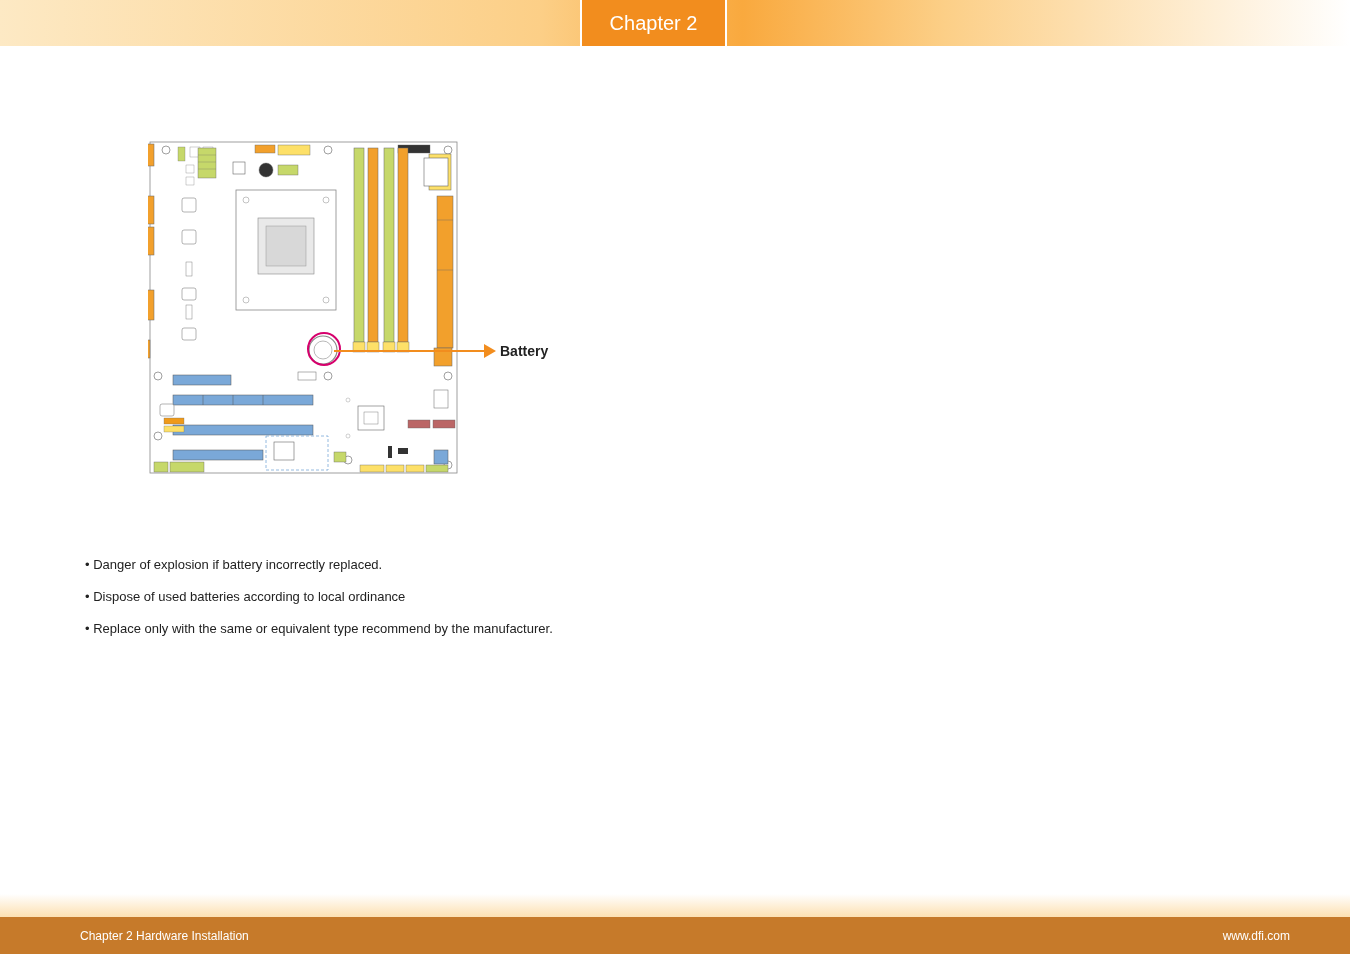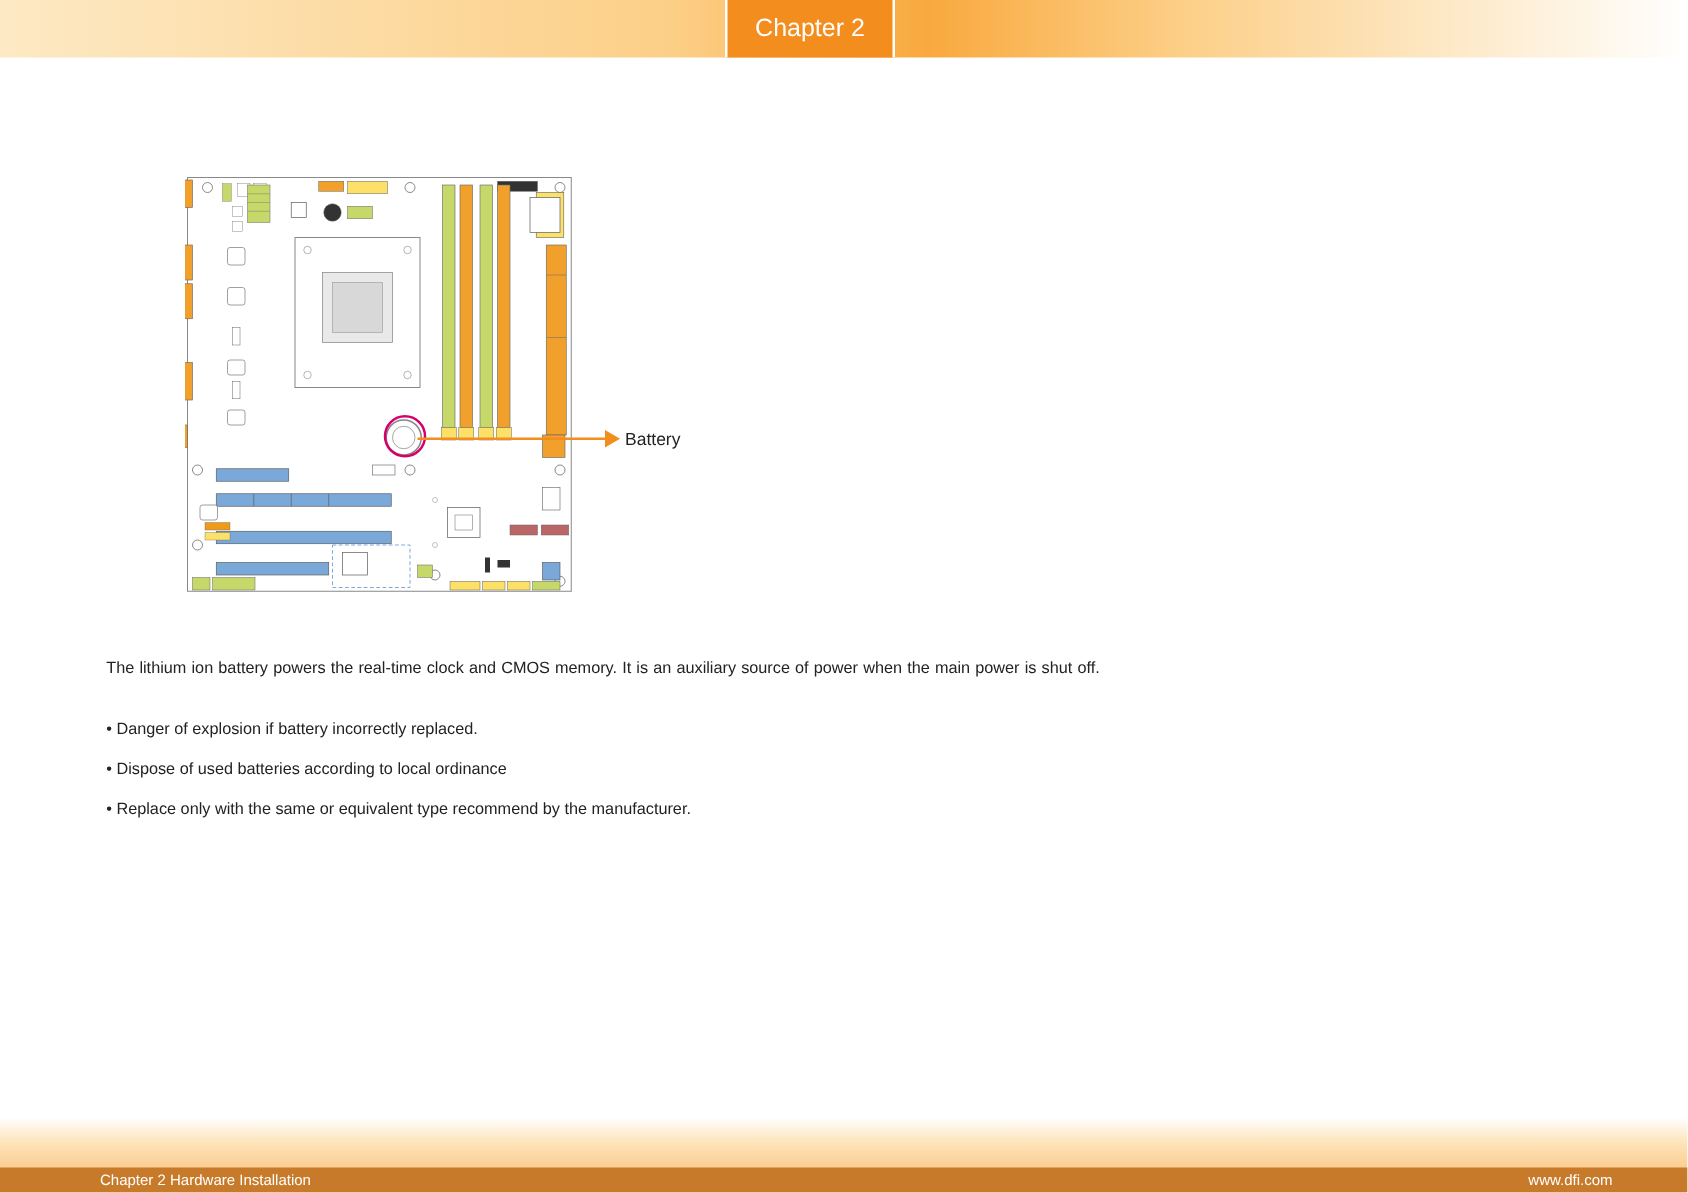--- a/index.html
+++ b/index.html
@@ -13,21 +13,21 @@
 .top-band {
   position: absolute;
   top: 0; left: 0; right: 0;
   height: 46px;
   background: linear-gradient(to right, #fde9c4 0%, #fccf87 40%, #f9a93e 55%, #fccf87 70%, #fff 100%);
 }
 .chapter-tab {
   position: absolute;
   left: 580px;
   top: 0;
-  width: 136px;
+  width: 147px;
   height: 46px;
   background: #f28d1e;
   border-left: 2px solid #fff;
   border-right: 2px solid #fff;
   display: flex;
   align-items: center;
   justify-content: center;
   color: #fff;
   font-size: 20px;
   font-weight: 400;
@@ -53,21 +53,21 @@
 }
 .bottom-band {
   position: absolute;
   left: 0; right: 0; bottom: 0;
   height: 60px;
   background: linear-gradient(to bottom, #fff 0%, #fde3b8 35%, #f7b86a 100%);
 }
 .footer-bar {
   position: absolute;
   left: 0; right: 0; bottom: 0;
-  height: 20px;
+  height: 37px;
   background: #c67a2a;
   color: #fff;
   font-size: 12px;
   display: flex;
   justify-content: space-between;
   align-items: center;
   padding: 0 60px 0 80px;
 }
 .board {
   position: absolute;
@@ -93,20 +93,21 @@
   border-top: 7px solid transparent;
   border-bottom: 7px solid transparent;
   border-left: 12px solid #f28d1e;
 }
 .callout-label {
   position: absolute;
   left: 500px;
   top: 343px;
   font-size: 14px;
   color: #222;
+  font-weight: bold;
 }
 .battery-circle {
   position: absolute;
   left: 307px;
   top: 332px;
   width: 34px;
   height: 34px;
   border: 2px solid #d6006c;
   border-radius: 50%;
   pointer-events: none;
@@ -234,21 +235,20 @@
   <rect x="278" y="325" width="22" height="7" fill="#c6d86a" stroke="#666" stroke-width="0.4"></rect>
 </svg>
 </div>
 
 <div class="battery-circle"></div>
 <div class="callout-line"></div>
 <div class="callout-arrow"></div>
 <div class="callout-label">Battery</div>
 
 <div class="content">
-  <p class="desc">The lithium ion battery powers the real-time clock and CMOS memory. It is an auxiliary source of power when the main power is shut off.</p>
   <div class="safety">
     <p>• Danger of explosion if battery incorrectly replaced.</p>
     <p>• Dispose of used batteries according to local ordinance</p>
     <p>• Replace only with the same or equivalent type recommend by the manufacturer.</p>
   </div>
 </div>
 
 <div class="bottom-band"></div>
 <div class="footer-bar">
   <span>Chapter 2 Hardware Installation</span>

